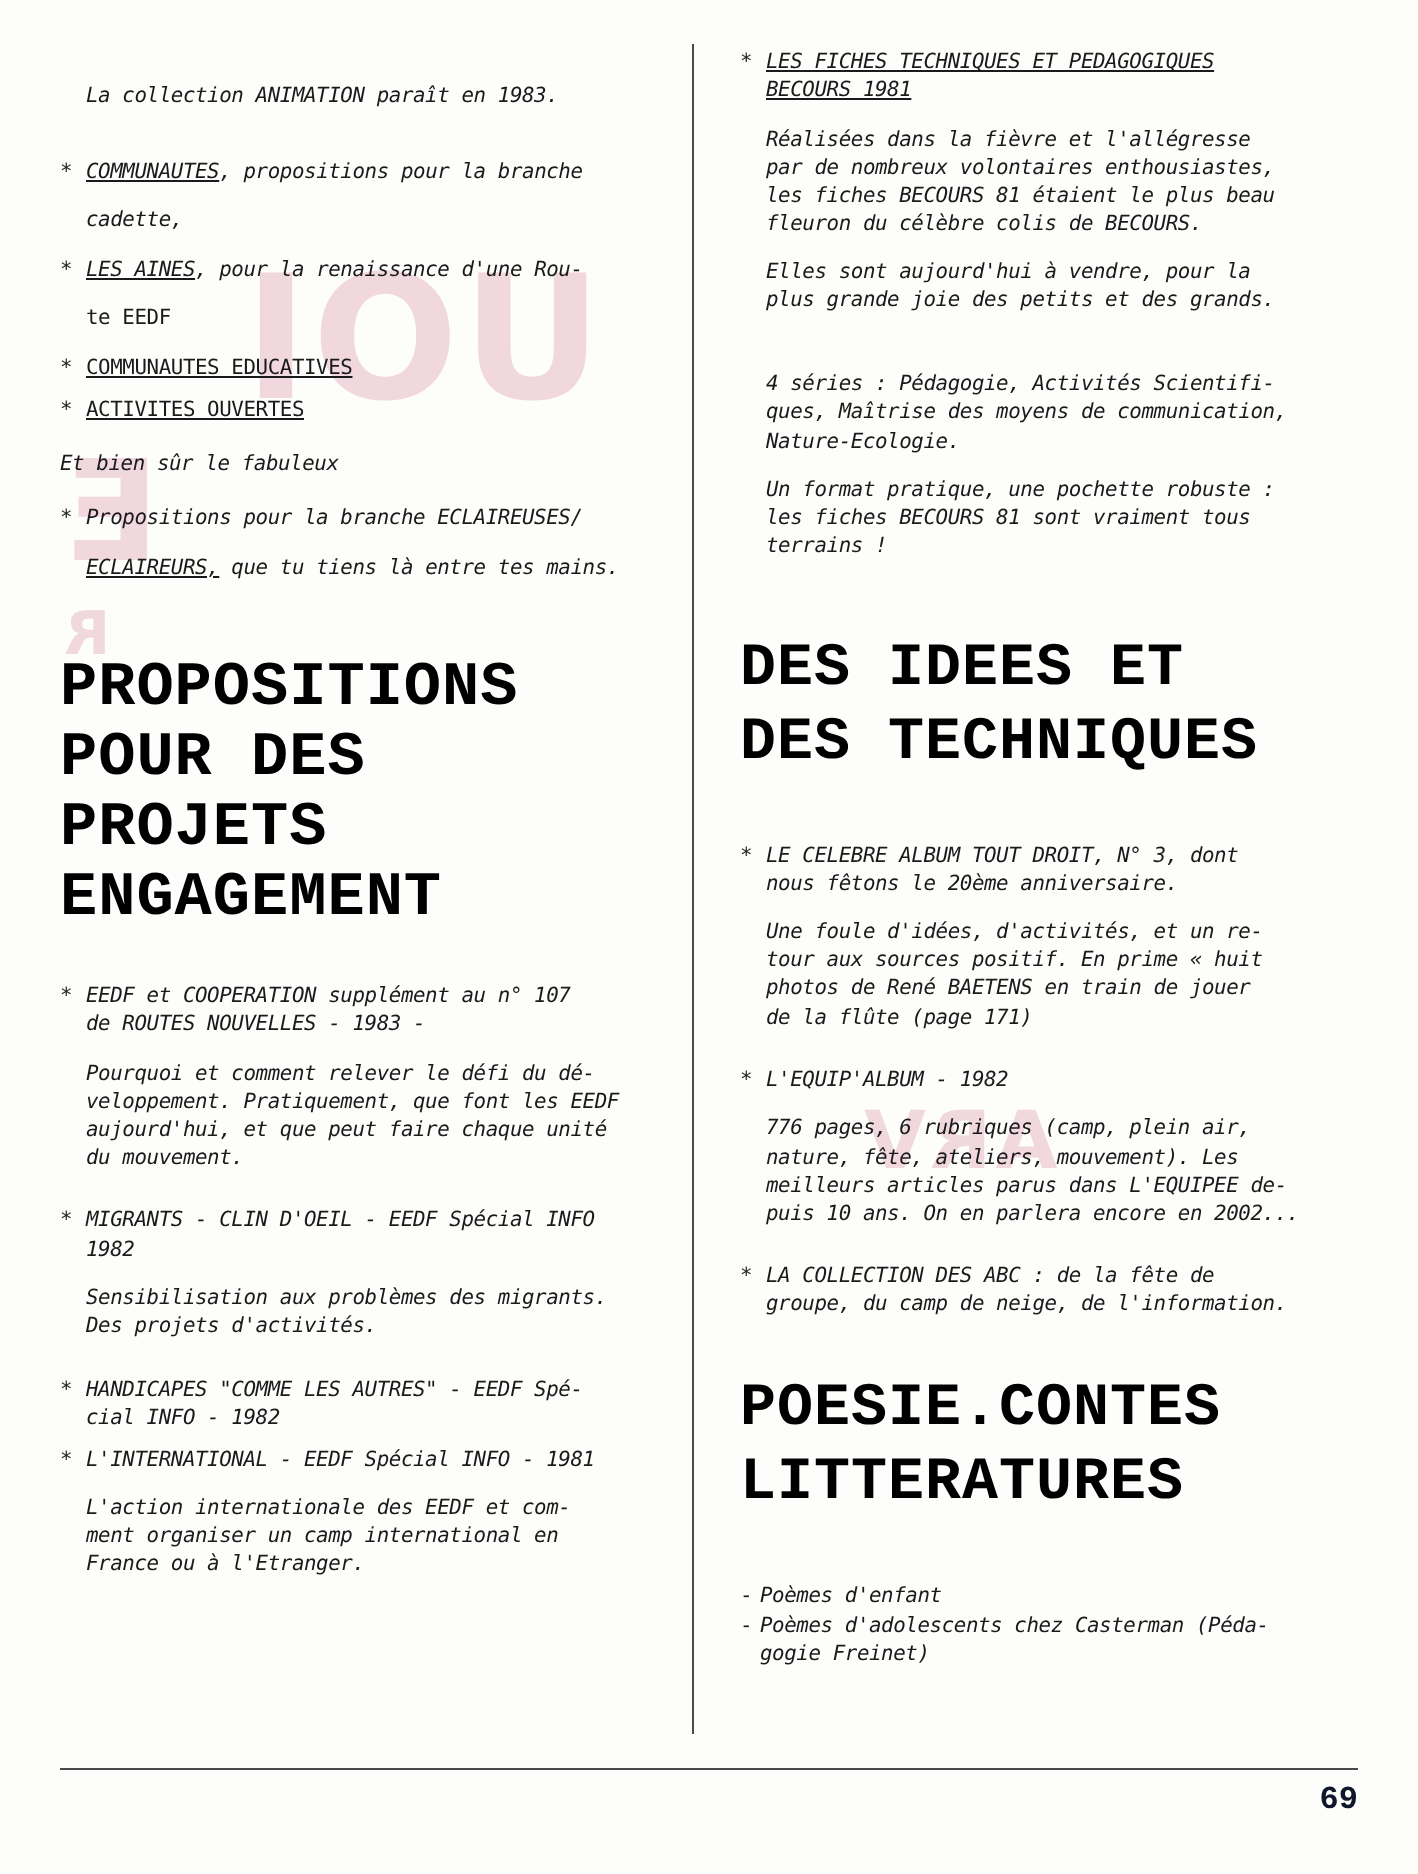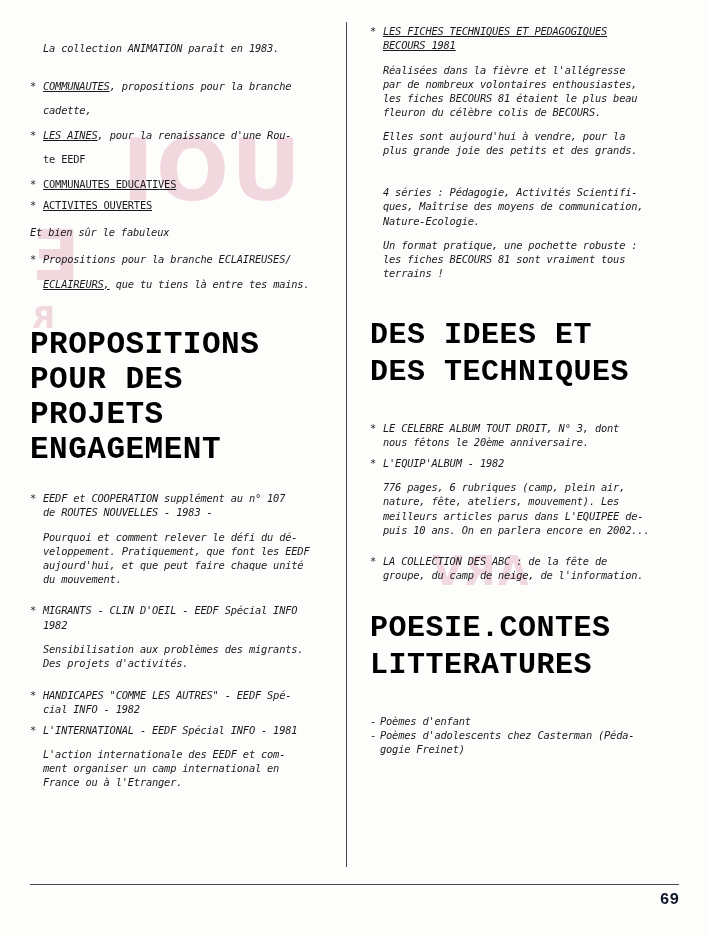--- a/index.html
+++ b/index.html
@@ -273,20 +273,24 @@
     <div style="height:26px"></div>
     <h1 class="display big">DES IDEES ET
 DES TECHNIQUES</h1>
     <div style="height:30px"></div>
 
     <div class="bullet-row">
       <span class="star">*</span>
       <span class="btxt">LE CELEBRE ALBUM TOUT DROIT, N° 3, dont
 nous fêtons le 20ème anniversaire.</span>
     </div>
+    <p class="indent">Une foule d'idées, d'activités, et un re-
+tour aux sources positif. En prime « huit
+photos de René BAETENS en train de jouer
+de la flûte (page 171)</p>
     <div class="gap-s"></div>
 
     <div class="bullet-row">
       <span class="star">*</span>
       <span class="btxt">L'EQUIP'ALBUM - 1982</span>
     </div>
     <p class="indent">776 pages, 6 rubriques (camp, plein air,
 nature, fête, ateliers, mouvement). Les
 meilleurs articles parus dans L'EQUIPEE de-
 puis 10 ans. On en parlera encore en 2002...</p>

